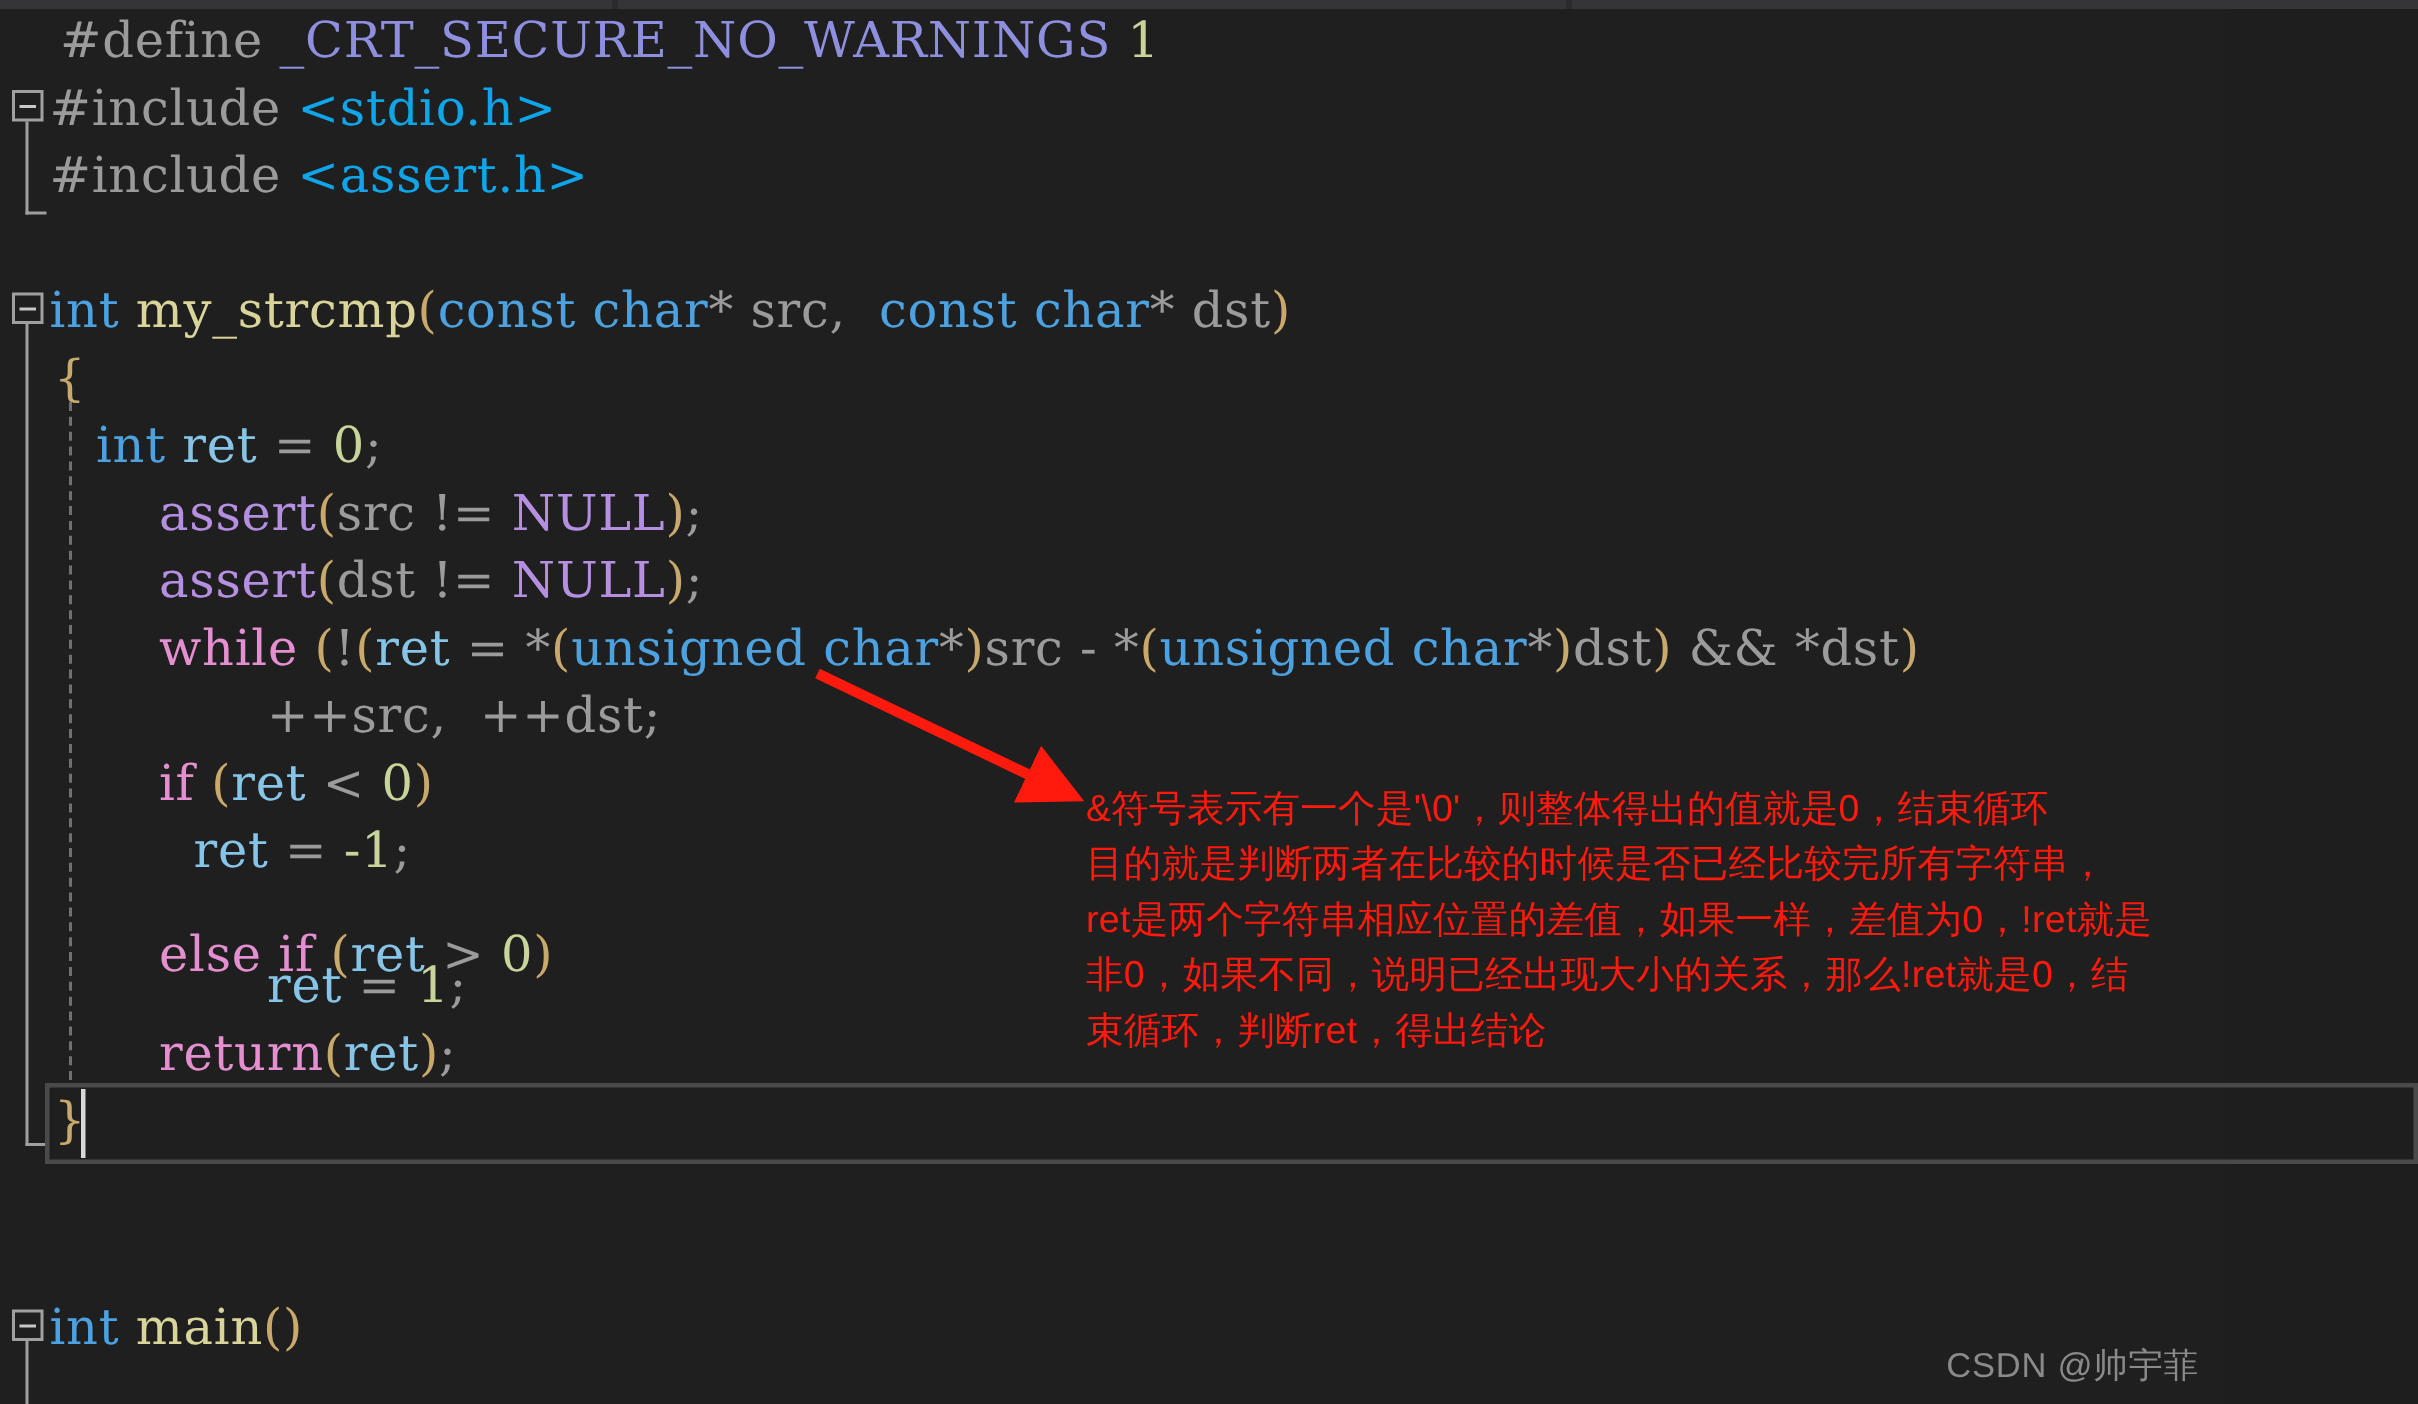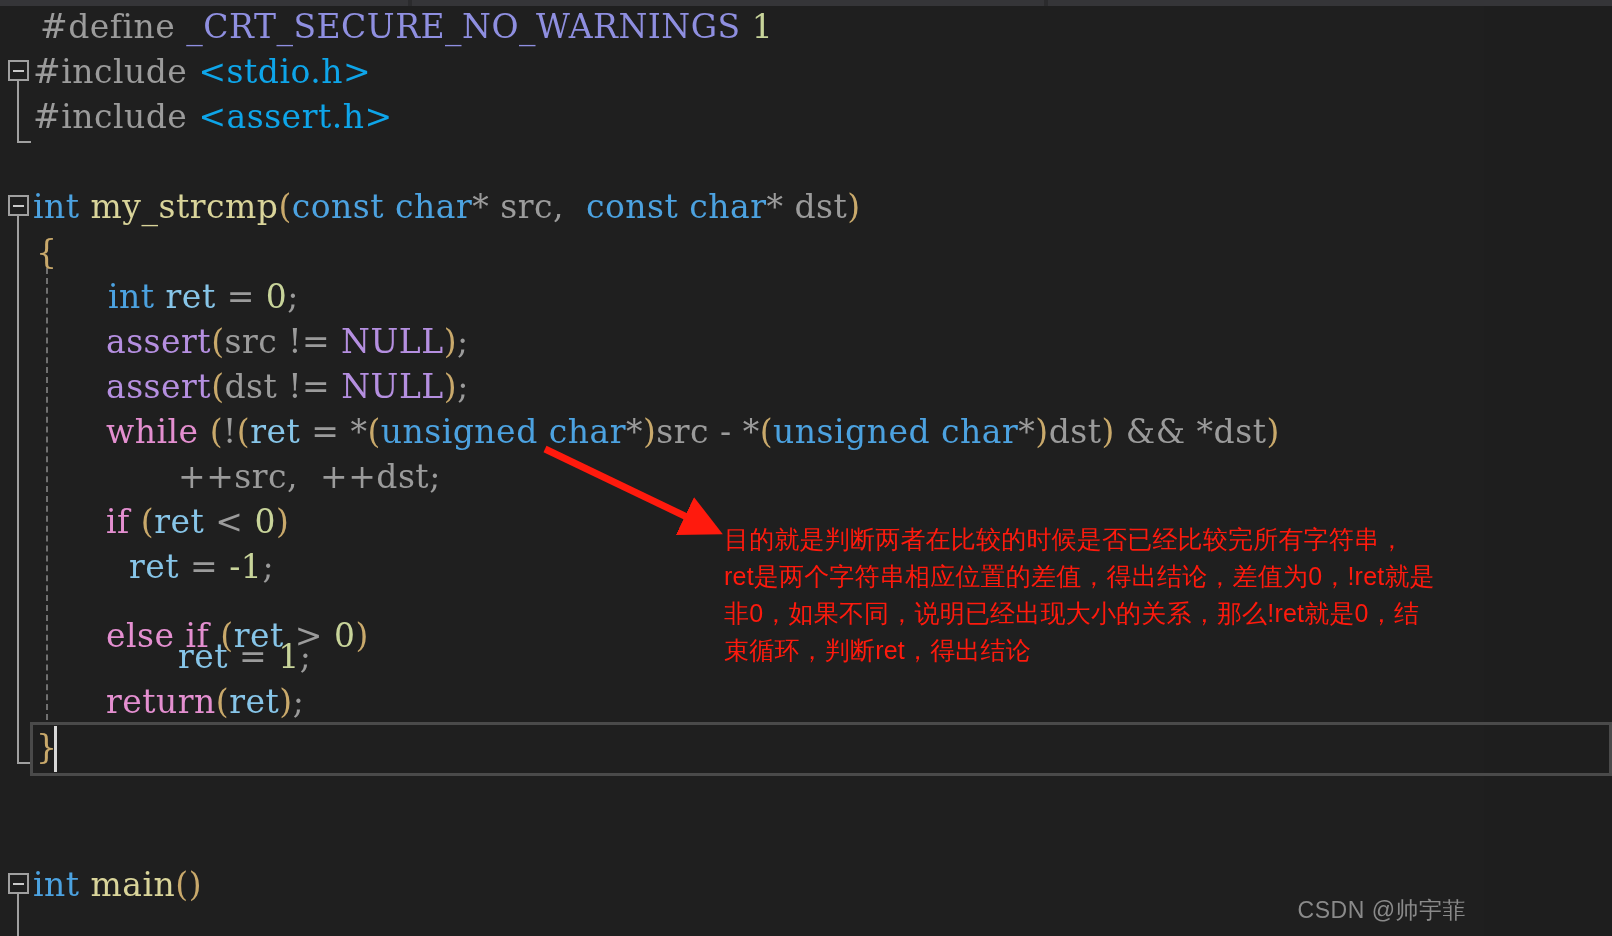--- a/index.html
+++ b/index.html
@@ -177,35 +177,35 @@
 
   <div class="current-line" style="top:722px;"></div>
   <div class="caret" style="left:54px; top:726px; height:46px;"></div>
 
   <div class="code-layer" id="code-layer">
       <div class="line" style="top: 4px; padding-left: 40px;"><span class="ppkw">#define </span><span class="ppname">_CRT_SECURE_NO_WARNINGS</span><span class="punct"> </span><span class="defnum">1</span></div>
       <div class="line" style="top: 49px; padding-left: 33px;"><span class="ppkw">#include </span><span class="hdr">&lt;stdio.h&gt;</span></div>
       <div class="line" style="top: 94px; padding-left: 33px;"><span class="ppkw">#include </span><span class="hdr">&lt;assert.h&gt;</span></div>
       <div class="line" style="top: 184px; padding-left: 33px;"><span class="kw">int</span><span class="punct"> </span><span class="fn">my_strcmp</span><span class="paren">(</span><span class="kw">const</span><span class="punct"> </span><span class="kw">char</span><span class="punct">*</span><span class="punct"> </span><span class="ident">src</span><span class="punct">, </span><span class="punct"> </span><span class="kw">const</span><span class="punct"> </span><span class="kw">char</span><span class="punct">*</span><span class="punct"> </span><span class="ident">dst</span><span class="paren">)</span></div>
       <div class="line" style="top: 229px; padding-left: 36px;"><span class="paren">{</span></div>
-      <div class="line" style="top: 274px; padding-left: 108px;"><span class="kw">int</span><span class="punct"> </span><span class="var">ret</span><span class="punct"> = </span><span class="num">0</span><span class="punct">;</span></div>
+      <div class="line" style="top: 274px; padding-left: 64px;"><span class="kw">int</span><span class="punct"> </span><span class="var">ret</span><span class="punct"> = </span><span class="num">0</span><span class="punct">;</span></div>
       <div class="line" style="top: 319px; padding-left: 106px;"><span class="macro">assert</span><span class="paren">(</span><span class="ident">src</span><span class="punct"> != </span><span class="macro">NULL</span><span class="paren">)</span><span class="punct">;</span></div>
       <div class="line" style="top: 364px; padding-left: 106px;"><span class="macro">assert</span><span class="paren">(</span><span class="ident">dst</span><span class="punct"> != </span><span class="macro">NULL</span><span class="paren">)</span><span class="punct">;</span></div>
       <div class="line" style="top: 409px; padding-left: 106px;"><span class="ctrl">while</span><span class="punct"> </span><span class="paren">(</span><span class="punct">!</span><span class="paren">(</span><span class="var">ret</span><span class="punct"> = </span><span class="punct">*</span><span class="paren">(</span><span class="kw">unsigned</span><span class="punct"> </span><span class="kw">char</span><span class="punct">*</span><span class="paren">)</span><span class="ident">src</span><span class="punct"> - </span><span class="punct">*</span><span class="paren">(</span><span class="kw">unsigned</span><span class="punct"> </span><span class="kw">char</span><span class="punct">*</span><span class="paren">)</span><span class="ident">dst</span><span class="paren">)</span><span class="punct"> &amp;&amp; </span><span class="punct">*</span><span class="ident">dst</span><span class="paren">)</span></div>
       <div class="line" style="top: 454px; padding-left: 178px;"><span class="punct">++</span><span class="ident">src</span><span class="punct">,  </span><span class="punct">++</span><span class="ident">dst</span><span class="punct">;</span></div>
       <div class="line" style="top: 499px; padding-left: 106px;"><span class="ctrl">if</span><span class="punct"> </span><span class="paren">(</span><span class="var">ret</span><span class="punct"> &lt; </span><span class="num">0</span><span class="paren">)</span></div>
       <div class="line" style="top: 544px; padding-left: 102px; margin-left: 27px;"><span class="var">ret</span><span class="punct"> = </span><span class="num">-1</span><span class="punct">;</span></div>
       <div class="line" style="top: 589px; padding-left: 106px; margin-top: 24px;"><span class="ctrl">else</span><span class="punct"> </span><span class="ctrl">if</span><span class="punct"> </span><span class="paren">(</span><span class="var">ret</span><span class="punct"> &gt; </span><span class="num">0</span><span class="paren">)</span></div>
       <div class="line" style="top: 634px; padding-left: 178px;"><span class="var">ret</span><span class="punct"> = </span><span class="num">1</span><span class="punct">;</span></div>
       <div class="line" style="top: 679px; padding-left: 106px;"><span class="ctrl">return</span><span class="paren">(</span><span class="var">ret</span><span class="paren">)</span><span class="punct">;</span></div>
       <div class="line" style="top: 724px; padding-left: 36px;"><span class="paren">}</span></div>
       <div class="line" style="top: 862px; padding-left: 33px;"><span class="kw">int</span><span class="punct"> </span><span class="fn">main</span><span class="paren">(</span><span class="paren">)</span></div>
     </div>
 
-  <div class="annotation" id="annotation" style="left: 724px; top: 521px; color: rgb(255, 26, 13);"><div>目的就是判断两者在比较的时候是否已经比较完所有字符串，</div><div>ret是两个字符串相应位置的差值，得出结论，差值为0，!ret就是</div><div>非0，如果不同，说明已经出现大小的关系，那么!ret就是0，结</div><div>束循环，判断ret，得出结论</div></div>
+  <div class="annotation" id="annotation" style="left: 724px; top: 521px; color: rgb(255, 26, 13);"><div>&amp;符号表示有一个是'\0'，则整体得出的值就是0，结束循环</div><div>目的就是判断两者在比较的时候是否已经比较完所有字符串，</div><div>ret是两个字符串相应位置的差值，如果一样，差值为0，!ret就是</div><div>非0，如果不同，说明已经出现大小的关系，那么!ret就是0，结</div><div>束循环，判断ret，得出结论</div></div>
 
   <svg class="arrow-svg" id="arrow-svg" viewBox="0 0 1612 936">
     <defs>
       <marker id="ahead" markerWidth="6" markerHeight="6" refX="4.6" refY="3" orient="auto">
         <path d="M0,0 L6,3 L0,6 z" fill="#ff1a0d"></path>
       </marker>
     </defs>
     <line id="arrow-line" stroke="#ff1a0d" stroke-width="7" marker-end="url(#ahead)" x1="545" y1="449" x2="714" y2="530"></line>
   </svg>
 

